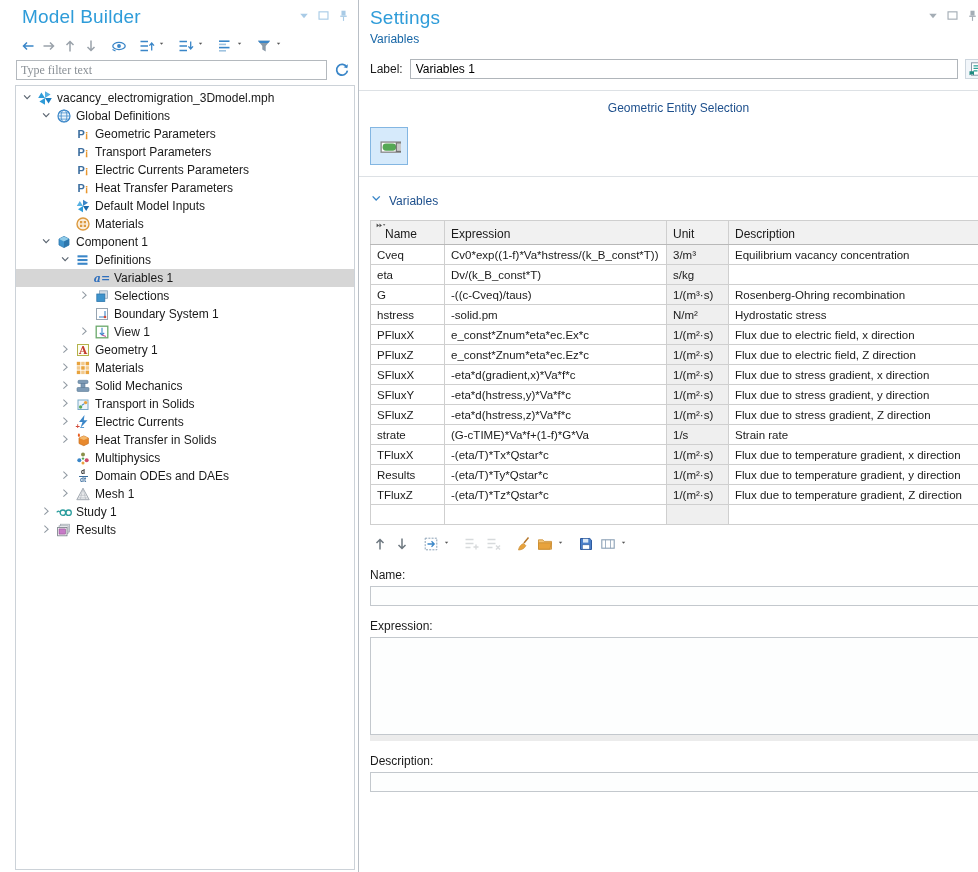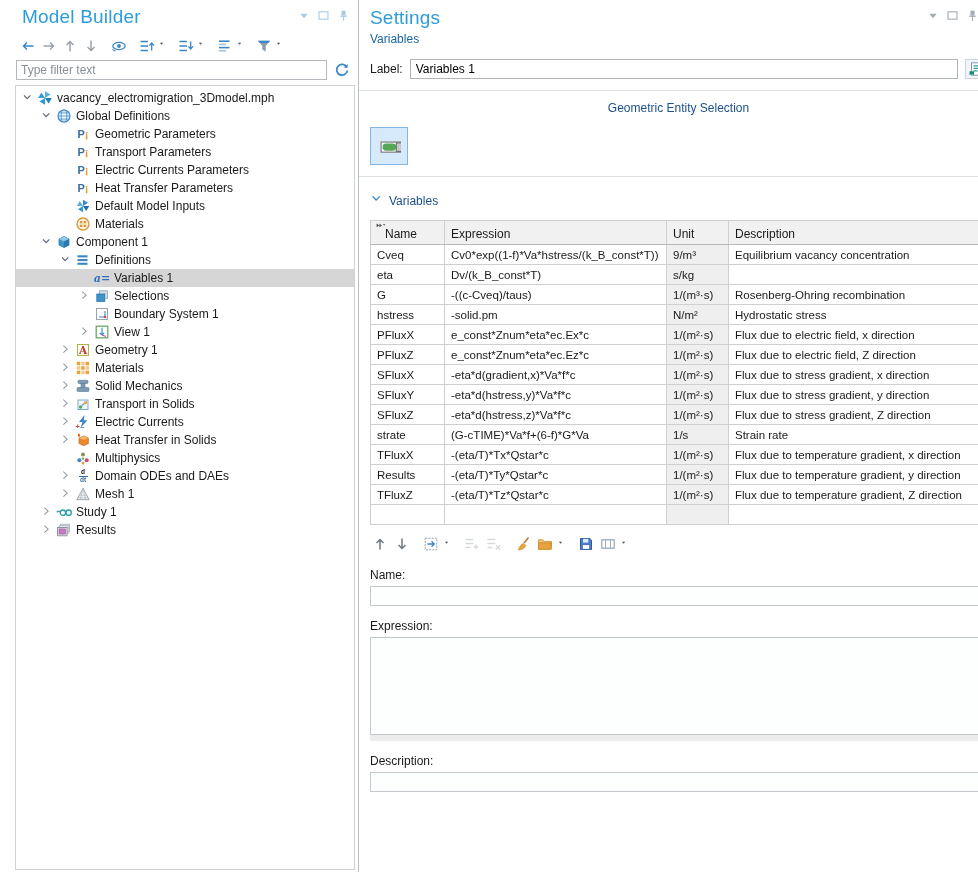--- a/index.html
+++ b/index.html
@@ -20,21 +20,21 @@
   .tbtn { display:inline-flex; align-items:center; justify-content:center; height:20px; padding:0 2px; border-radius:2px; }
   .tbtn svg { display:block; }
   .tbtn.gap { margin-left:7px; }
   .caret { margin-left:1px; display:inline-flex; }
   .blue { color:#3a86c8; }
   .gray { color:#9aa2aa; }
   .dgray { color:#6e7880; }
   .disabled { opacity:.55; }
 
   .mb-filter-row { display:flex; align-items:center; gap:5px; padding:2px 6px 3px 4px; }
-  .mb-filter-row input { flex:1; height:20px; border:1px solid #b4b9be; font-size:12px; padding:0 4px; color:#0c4a6e; background:#fff; font-family:Liberation Sans, sans-serif; }
+  .mb-filter-row input { flex:1; height:20px; border:1px solid #b4b9be; font-size:12px; padding:0 4px; color:#0c4a6e; background:#fff; font-family:Liberation Serif, serif; }
   .mb-filter-row input::placeholder { color:#8a9096; }
   .refresh-btn { width:20px; height:20px; display:inline-flex; align-items:center; justify-content:center; }
 
   .tree-box { flex:1; margin:2px 3px 2px 3px; border:1px solid #ccd2d8; overflow:hidden; padding-top:3px; }
   .tree-row { height:18px; display:flex; align-items:center; font-size:12px; white-space:nowrap; cursor:default; }
   .tree-row.selected { background:#d6d6d6; }
   .chev { width:16px; min-width:16px; display:inline-flex; align-items:center; justify-content:center; }
   .ticon { width:18px; min-width:18px; height:16px; display:inline-flex; align-items:center; justify-content:center; overflow:hidden; }
   .tlabel { margin-left:3px; }
   .txt-icon { font-size:11px; line-height:1; white-space:nowrap; }
@@ -626,21 +626,21 @@
           </th>
           <th><span>Expression</span></th>
           <th><span>Unit</span></th>
           <th><span>Description</span></th>
         </tr>
       </thead>
       <tbody id="vars-tbody">
           <tr>
             <td>Cveq</td>
             <td>Cv0*exp((1-f)*Va*hstress/(k_B_const*T))</td>
-            <td class="unit">9/m³</td>
+            <td class="unit">3/m³</td>
             <td>Equilibrium vacancy concentration</td>
           </tr>
           <tr>
             <td>eta</td>
             <td>Dv/(k_B_const*T)</td>
             <td class="unit">s/kg</td>
             <td>&nbsp;</td>
           </tr>
           <tr>
             <td>G</td>
@@ -679,21 +679,21 @@
             <td>Flux due to stress gradient, y direction</td>
           </tr>
           <tr>
             <td>SFluxZ</td>
             <td>-eta*d(hstress,z)*Va*f*c</td>
             <td class="unit">1/(m²·s)</td>
             <td>Flux due to stress gradient, Z direction</td>
           </tr>
           <tr>
             <td>strate</td>
-            <td>(G-cTIME)*Va*f+(6-f)*G*Va</td>
+            <td>(G-cTIME)*Va*f+(1-f)*G*Va</td>
             <td class="unit">1/s</td>
             <td>Strain rate</td>
           </tr>
           <tr>
             <td>TFluxX</td>
             <td>-(eta/T)*Tx*Qstar*c</td>
             <td class="unit">1/(m²·s)</td>
             <td>Flux due to temperature gradient, x direction</td>
           </tr>
           <tr>

